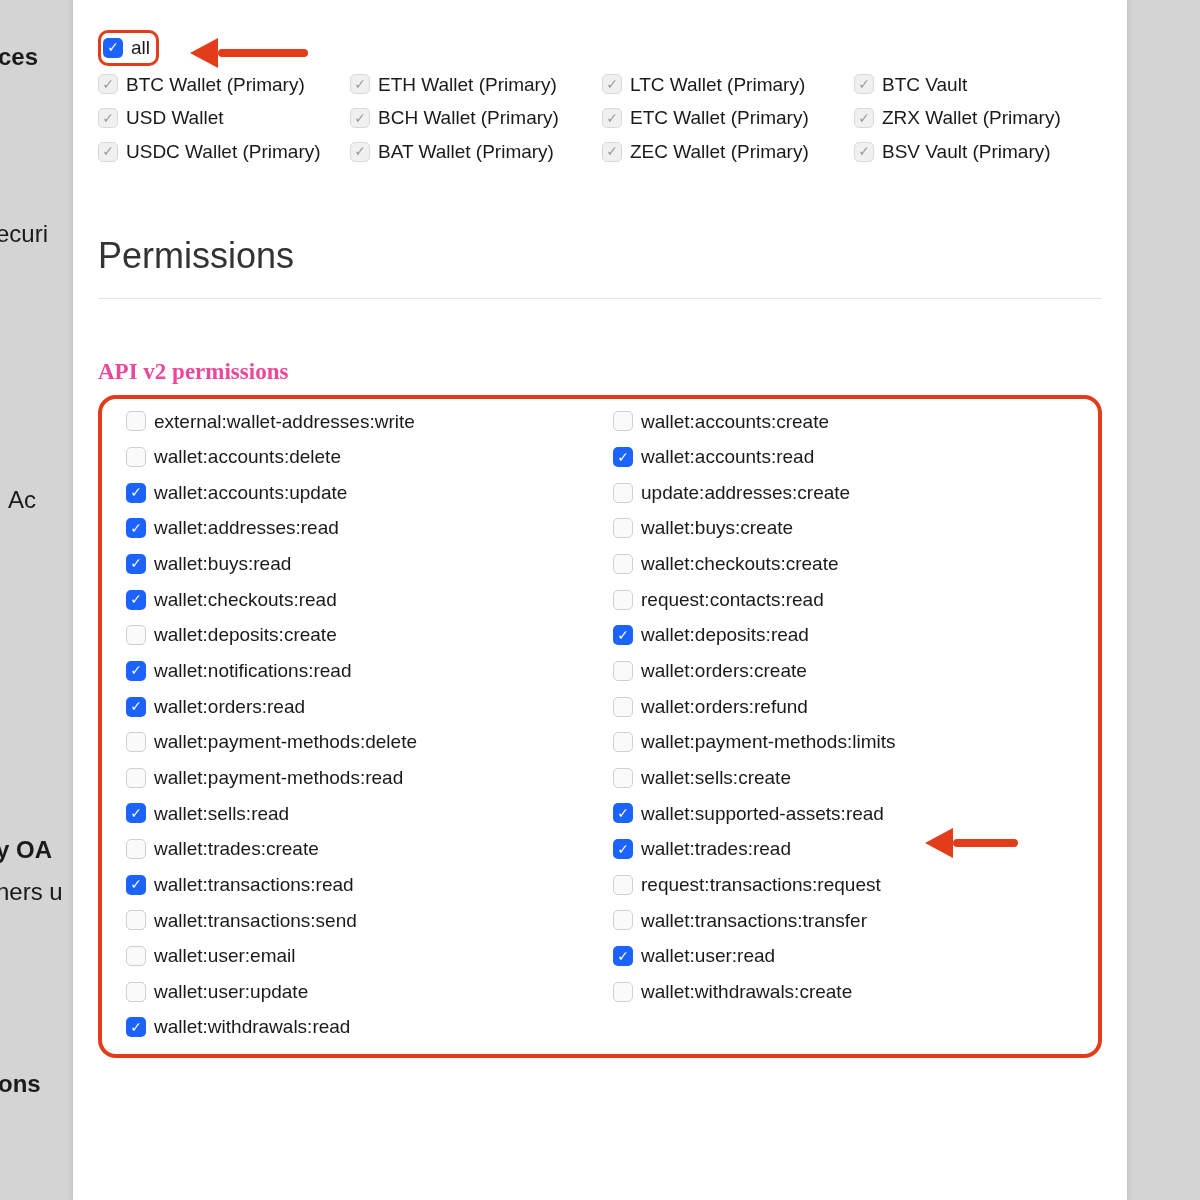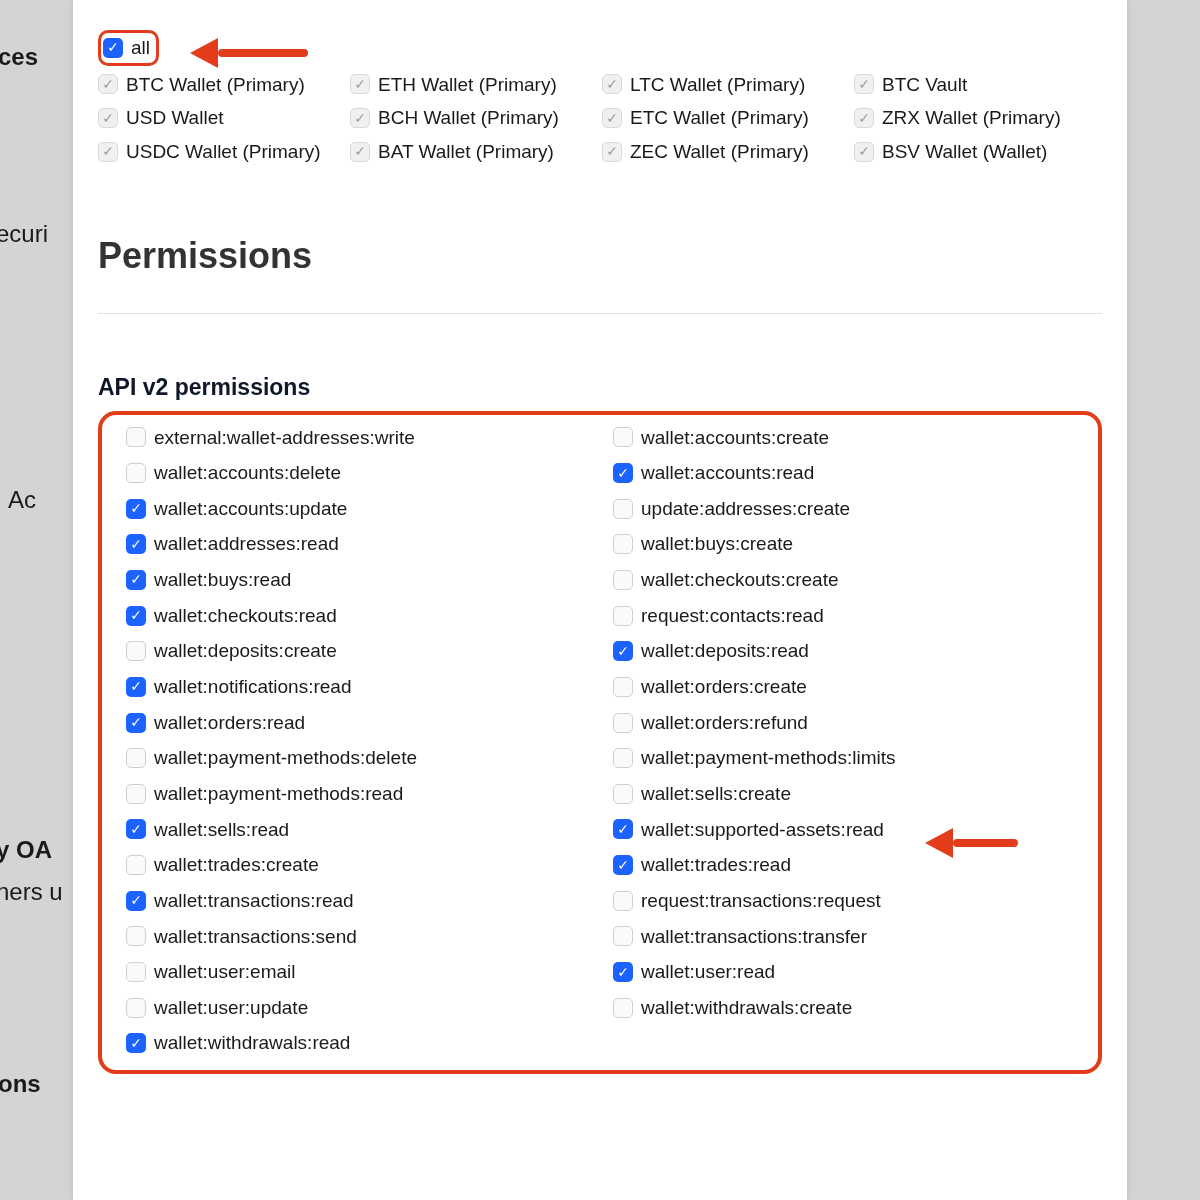--- a/index.html
+++ b/index.html
@@ -68,31 +68,32 @@
       border: 1px solid #d9d9d9;
       color: #9a9a9a;
     }
     .cb.unchecked {
       background: #fafafa;
       border: 1px solid #d0d0d0;
     }
     .perm-title {
       font-size: 36px;
       color: #333;
-      font-weight: 700;
+      font-weight: 400;
       margin-top: 70px;
-      padding-bottom: 36px;
+      padding-bottom: 21px;
       border-bottom: 1px solid #e4e4e4;
       margin-bottom: 60px;
     }
     .api-heading {
       font-size: 23px;
       font-weight: 700;
-      color: #0f172a;
+      color: #ec4899;
       margin-bottom: 10px;
+      font-family: Liberation Serif, serif;
     }
     .perm-grid {
       display: grid;
       grid-template-columns: 1fr 1fr;
       column-gap: 10px;
       row-gap: 10px;
       padding: 10px 8px 14px 24px;
     }
     .hand-box {
       border: 4px solid #e23c1a;
@@ -189,21 +190,21 @@
       <div class="cb-row">
         <span class="cb checked-grey">✓</span>
         <span>BAT Wallet (Primary)</span>
       </div>
       <div class="cb-row">
         <span class="cb checked-grey">✓</span>
         <span>ZEC Wallet (Primary)</span>
       </div>
       <div class="cb-row">
         <span class="cb checked-grey">✓</span>
-        <span>BSV Wallet (Wallet)</span>
+        <span>BSV Vault (Primary)</span>
       </div>
     </div>
 
   <h2 class="perm-title">Permissions</h2>
 
   <div class="api-heading">API v2 permissions</div>
 
   <div class="hand-box">
     <div class="perm-grid" id="perm-grid">
         <div class="cb-row">

